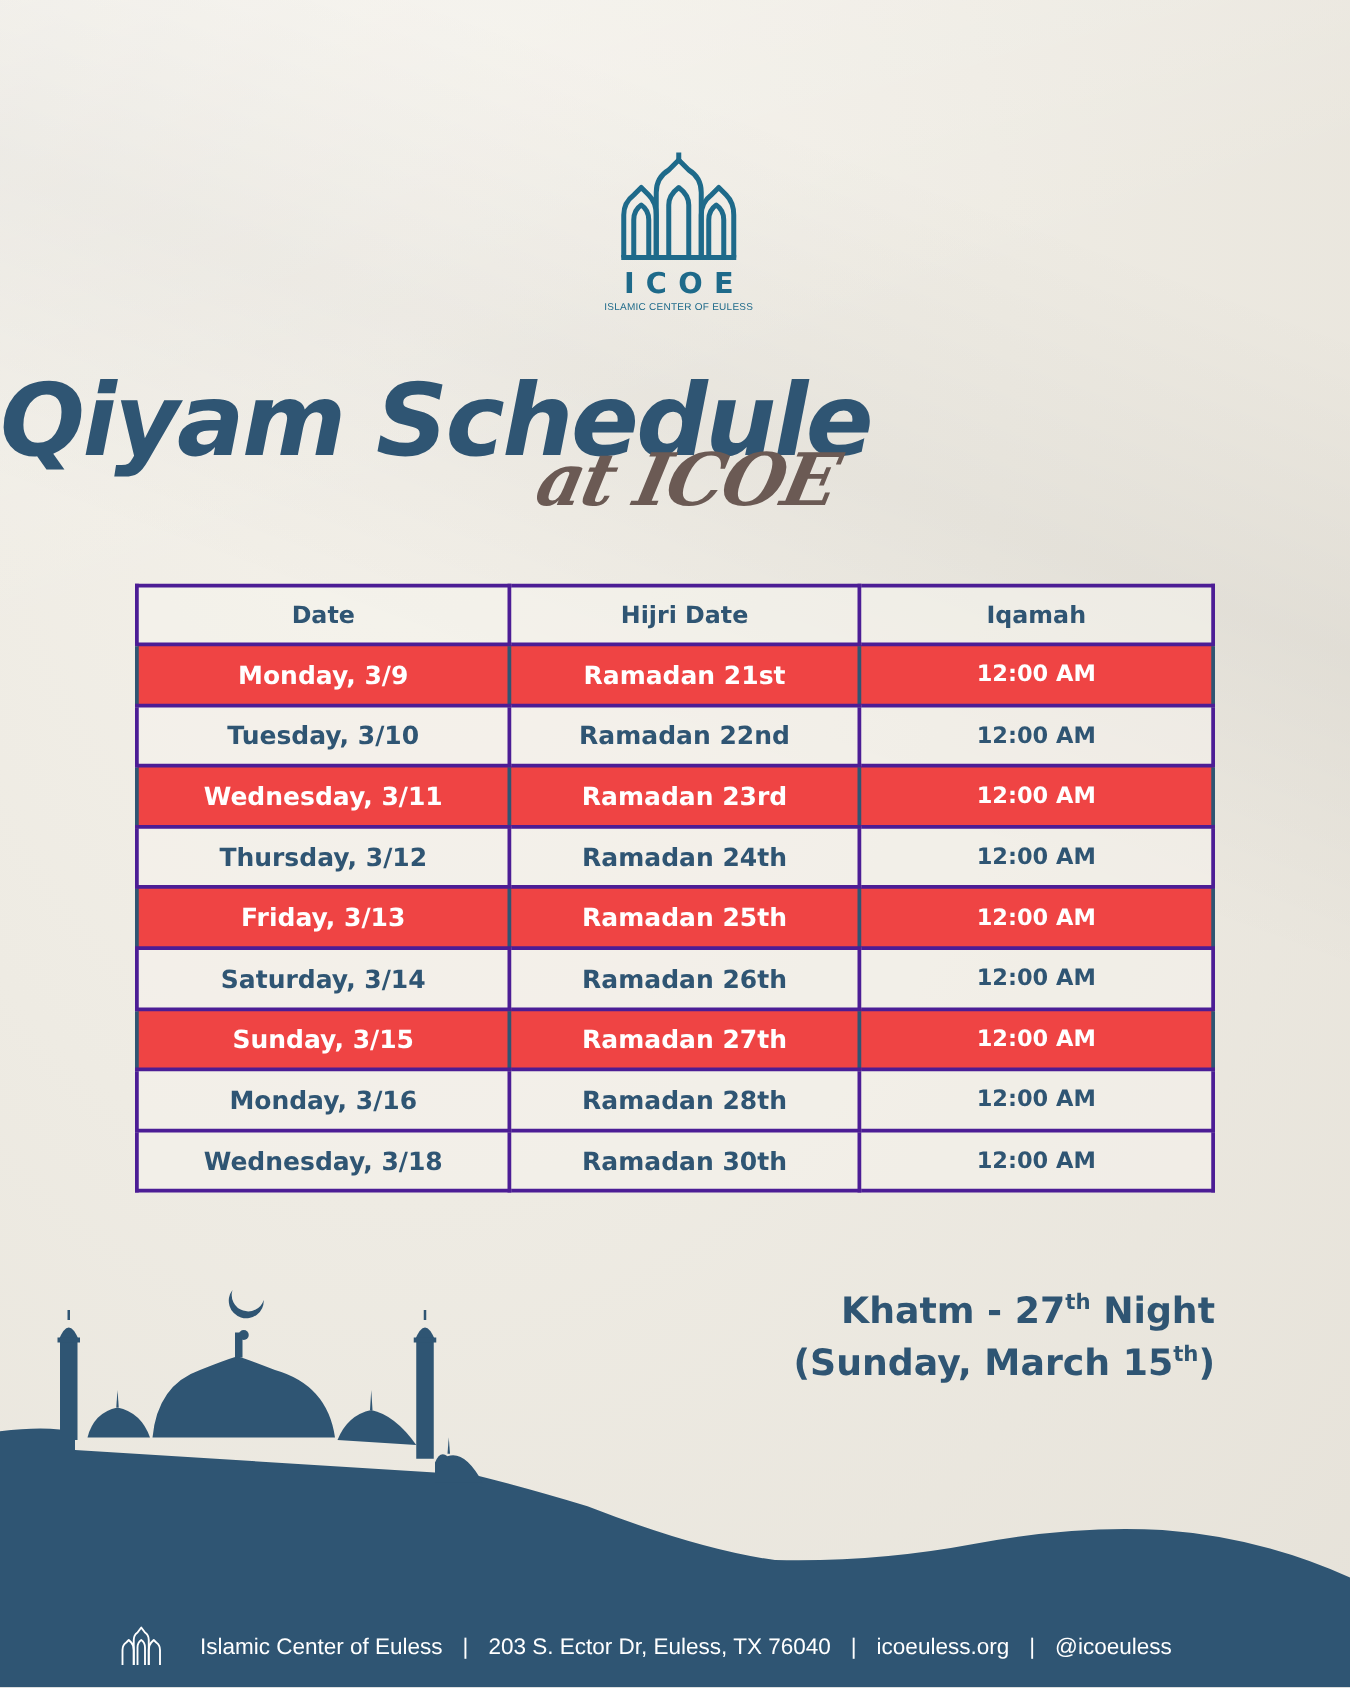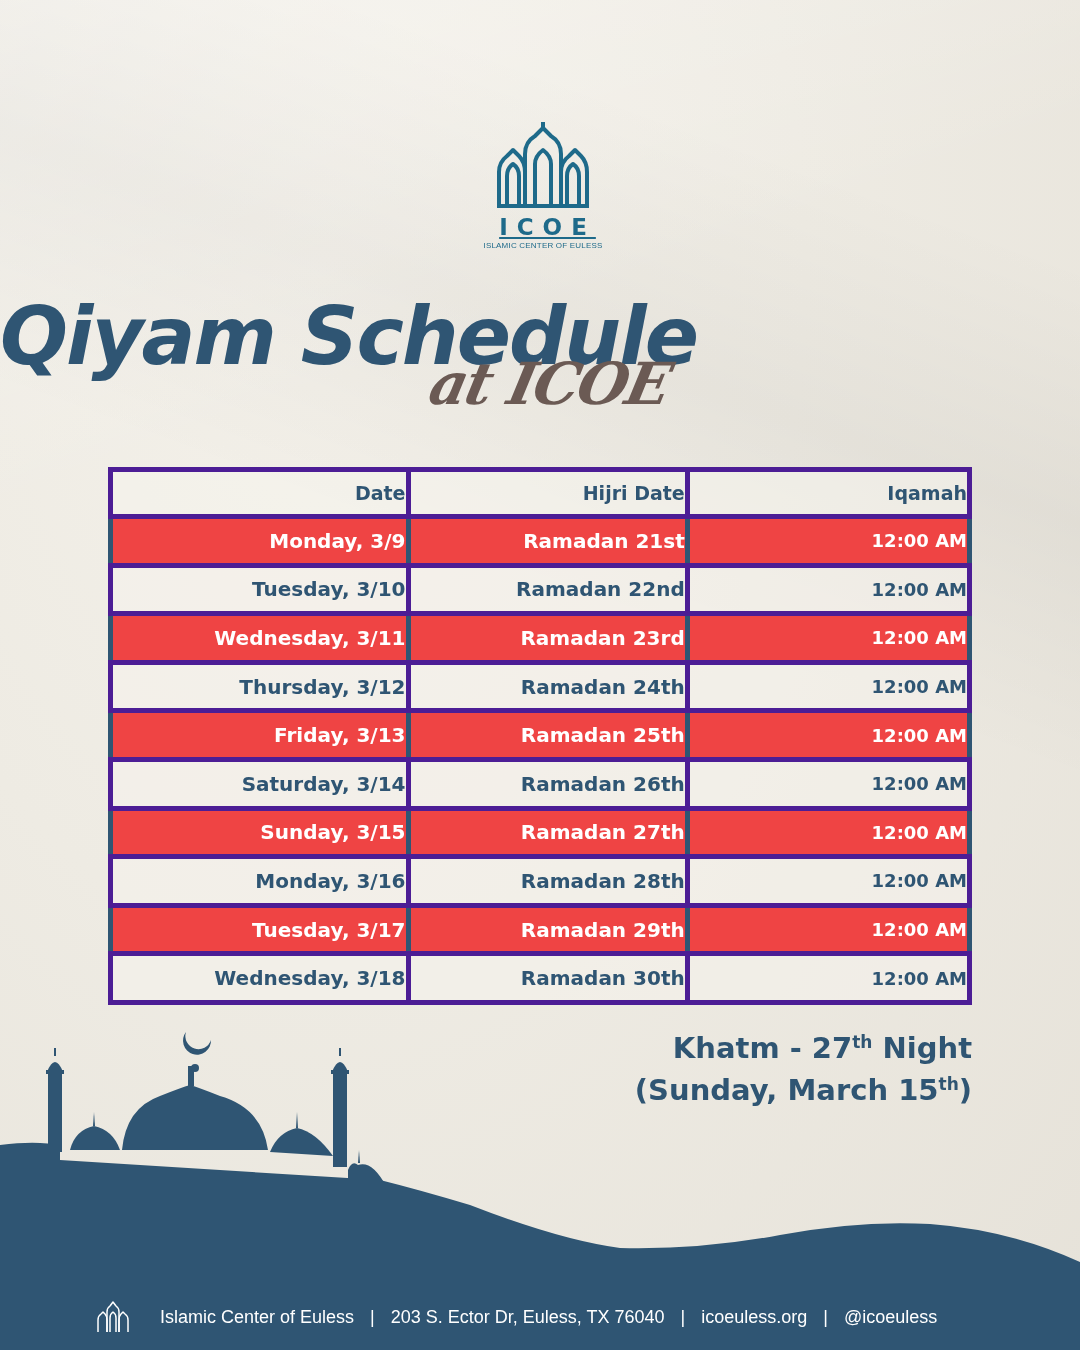--- a/index.html
+++ b/index.html
@@ -11,40 +11,40 @@
     color:#2f5573;
   }
   .paper-fold {
     position:absolute; inset:0; pointer-events:none;
     background:
       linear-gradient(160deg, rgba(255,255,255,0.35) 0%, rgba(255,255,255,0) 30%),
       linear-gradient(20deg, rgba(0,0,0,0) 55%, rgba(0,0,0,0.04) 70%, rgba(0,0,0,0) 85%);
   }
   .logo { position:absolute; left:478px; top:120px; width:130px; text-align:center; }
   .logo svg { display:block; margin:0 auto; }
-  .logo-abbr { font-family:"DejaVu Sans", sans-serif; font-weight:bold; font-size:23px; letter-spacing:9px; color:#1e6a8a; margin-top:4px; padding-left:9px;text-decoration:underline; }
+  .logo-abbr { font-family:"DejaVu Sans", sans-serif; font-weight:bold; font-size:23px; letter-spacing:9px; color:#1e6a8a; margin-top:4px; padding-left:9px; }
   .logo-full { font-family:"Liberation Sans", sans-serif; font-size:8px; color:#1e6a8a; letter-spacing:0.2px; margin-top:1px; }
 
   .title {
     position:absolute; left:0; width:1080px; top:290px; text-align:left;
     font-family:"DejaVu Sans", sans-serif; font-weight:bold; font-style:italic;
     font-size:80px; color:#2f5573; letter-spacing:-2px;
   }
   .subtitle {
     position:absolute; left:400px; top:350px; width:300px; text-align:center;
     font-family:"DejaVu Serif", serif; font-style:italic; font-weight:bold;
     font-size:58px; color:#6b5a54; transform:skewX(-12deg); letter-spacing:-2px;
   }
 
   .schedule {
     position:absolute; left:108px; top:467px; width:864px;
     border-collapse:collapse;
   }
   .schedule th, .schedule td {
-    border:5px solid #4c1d95; text-align:right;
+    border:3px solid #4c1d95; text-align:center;
     font-family:"DejaVu Sans", sans-serif; font-weight:bold;
   }
   .schedule th { height:47px; font-size:19px; color:#2f5573; background:rgba(245,243,237,0.6); }
   .schedule td { height:48.6px; font-size:20px; }
   .schedule td.time { font-size:18px; }
   .schedule tr.dark td { background:#ef4444; color:#ffffff; border-left-color:#2f5573; border-right-color:#2f5573; }
   .schedule tr.light td { background:rgba(245,243,237,0.55); color:#2f5573; }
   .col1 { width:293px; } .col2 { width:275px; } .col3 { width:278px; }
 
   .khatm {
@@ -128,25 +128,20 @@
       <td class="time">12:00 AM</td>
     </tr>
     <tr class="dark">
       <td>Sunday, 3/15</td>
       <td>Ramadan 27th</td>
       <td class="time">12:00 AM</td>
     </tr>
     <tr class="light">
       <td>Monday, 3/16</td>
       <td>Ramadan 28th</td>
-      <td class="time">12:00 AM</td>
-    </tr>
-    <tr class="dark">
-      <td>Tuesday, 3/17</td>
-      <td>Ramadan 29th</td>
       <td class="time">12:00 AM</td>
     </tr>
     <tr class="light">
       <td>Wednesday, 3/18</td>
       <td>Ramadan 30th</td>
       <td class="time">12:00 AM</td>
     </tr>
   </tbody>
 </table>
 

